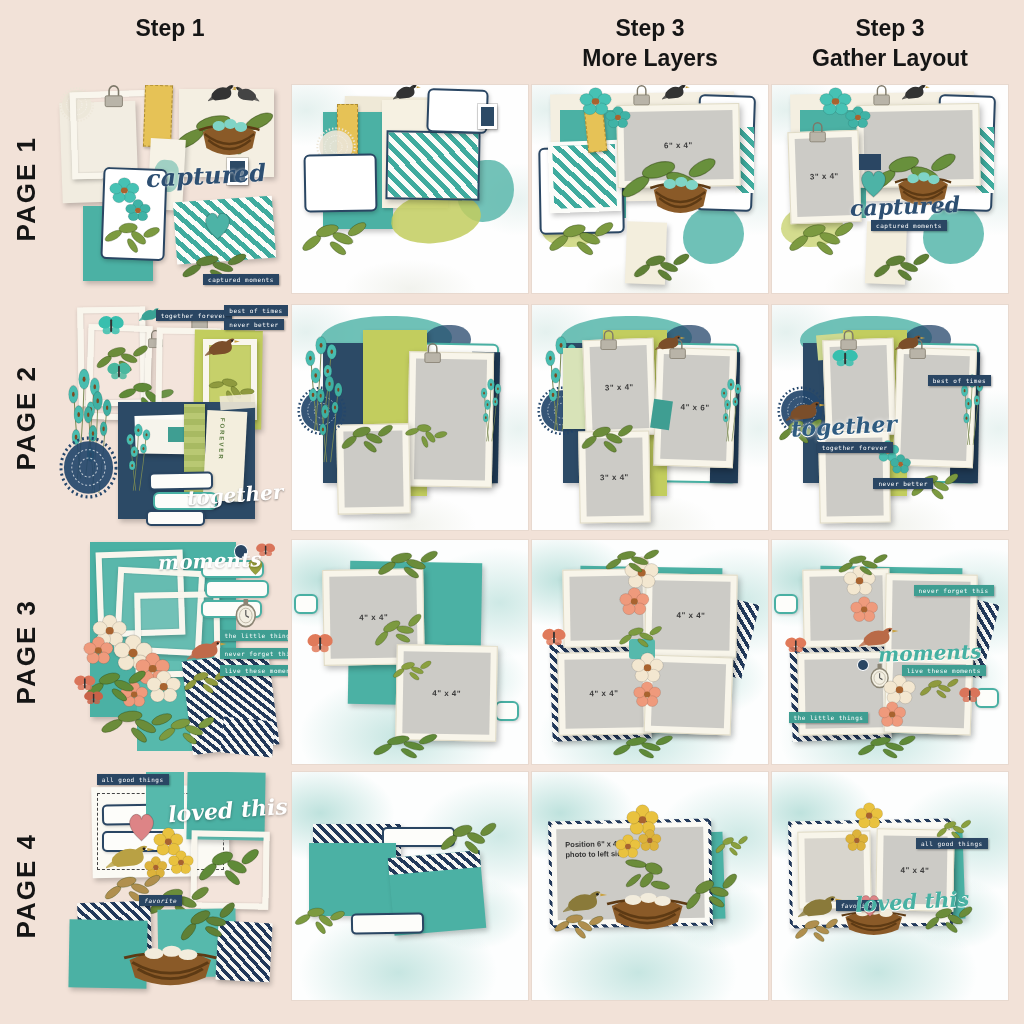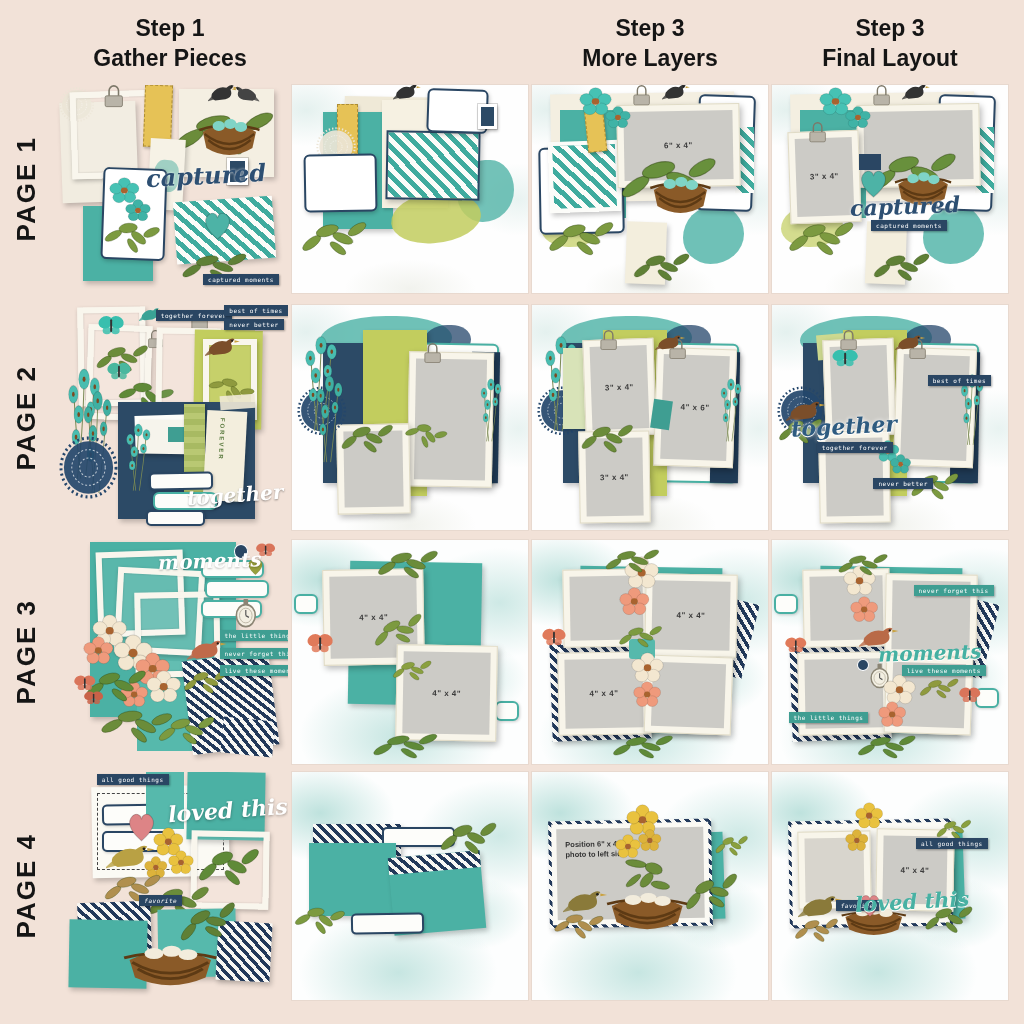--- a/index.html
+++ b/index.html
@@ -119,31 +119,30 @@
   <circle cx="15" cy="19" r="8" fill="none" stroke="#b9b2a0"></circle>
   <path d="M15 19 L15 13 M15 19 L19 21" stroke="#555" stroke-width="1.5"></path>
 </symbol>
 </defs>
 </svg>
 
 <div class="page">
 
   <div class="hcol" style="left:52px">
     <div>Step 1</div>
-    <div>Gather Pieces</div>
   </div>
   <div class="hcol" style="left:292px">
   </div>
   <div class="hcol" style="left:532px">
     <div>Step 3</div>
     <div>More Layers</div>
   </div>
   <div class="hcol" style="left:772px">
     <div>Step 3</div>
-    <div>Final Layout</div>
+    <div>Gather Layout</div>
   </div>
 
   <div class="rlab" style="top:85px;height:208px">
       <span>PAGE 1</span>
     </div>
   <div class="rlab" style="top:305px;height:225px">
       <span>PAGE 2</span>
     </div>
   <div class="rlab" style="top:540px;height:224px">
       <span>PAGE 3</span>

